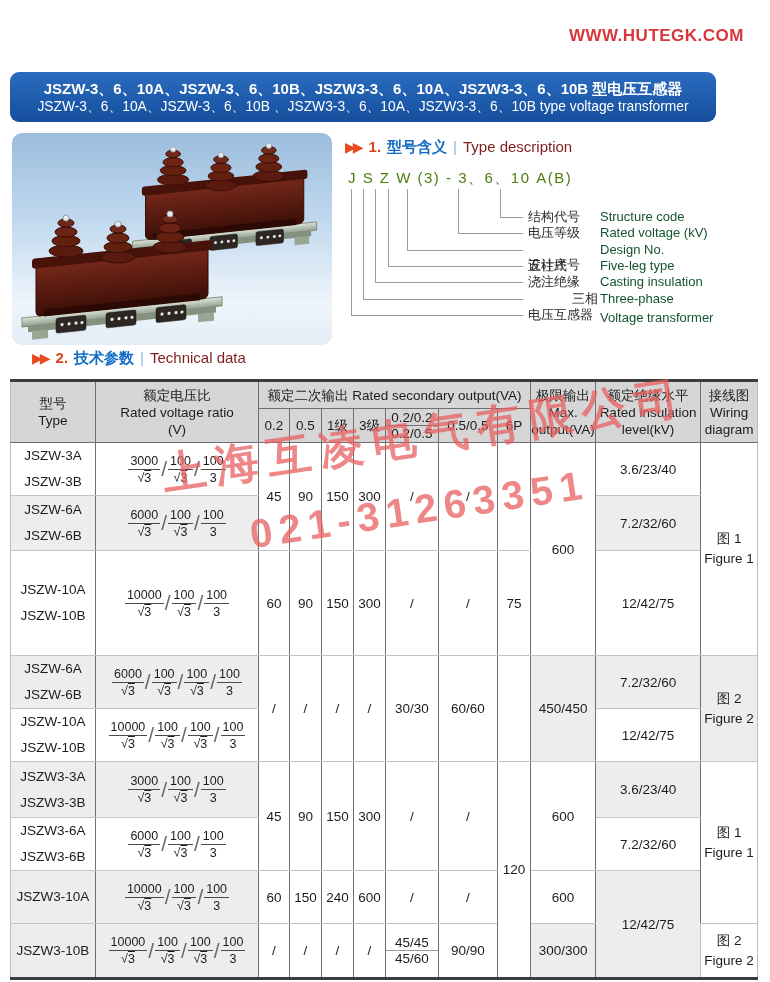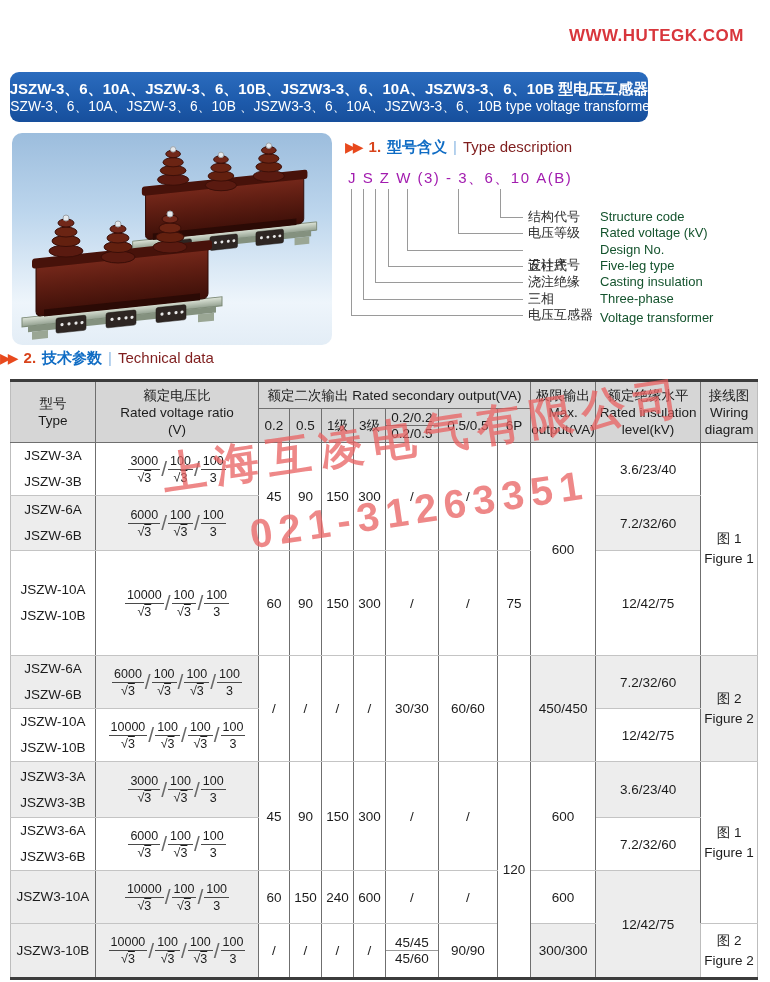--- a/index.html
+++ b/index.html
@@ -5,41 +5,41 @@
   html,body{margin:0;padding:0;background:#fff;}
   #page{position:relative;width:770px;height:982px;background:#fff;overflow:hidden;
         font-family:"Liberation Sans","DejaVu Sans",sans-serif;color:#222;}
 
   
   .logo{position:absolute;top:8px;right:26px;text-align:right;}
   .logo-zh{font-size:30px;font-weight:bold;color:#d8363c;letter-spacing:1px;line-height:34px;}
   .logo-url{font-size:17px;font-weight:bold;color:#d8363c;letter-spacing:.5px;line-height:20px;margin-top:18px;}
 
   
-  .banner{position:absolute;left:10px;top:72px;width:638px;height:50px;border-radius:9px;
+  .banner{position:absolute;left:10px;top:72px;width:706px;height:50px;border-radius:9px;
           background:linear-gradient(180deg,#2b6cbe 0%,#1d5aab 60%,#174f9c 100%);
           display:flex;flex-direction:column;justify-content:center;align-items:center;}
   .banner .l1{color:#fff;font-weight:bold;font-size:15px;line-height:19px;white-space:nowrap;}
   .banner .l2{color:#fff;font-size:13.8px;line-height:18px;white-space:nowrap;}
 
   
   .photo{position:absolute;left:12px;top:133px;width:320px;height:212px;border-radius:10px;overflow:hidden;
          background:linear-gradient(180deg,#9cbddd 0%,#bdd6ed 38%,#eef5fb 80%,#e3edf6 100%);}
   .photo svg{display:block;}
 
   
   .sechead{position:absolute;font-size:15px;white-space:nowrap;}
   .sechead .arr{color:#e8491d;font-size:14px;letter-spacing:-3px;margin-right:8px;}
   .sechead .num{color:#d8441c;font-weight:bold;margin-right:6px;}
   .sechead .zh{color:#0f6cc4;font-weight:bold;}
   .sechead .bar{color:#8db9e4;margin:0 6px;font-weight:normal;}
   .sechead .en{color:#7f1d1d;}
 
   
-  .code{position:absolute;left:348px;top:169px;font-size:15px;color:#a21caf;letter-spacing:1.5px;white-space:nowrap;}
+  .code{position:absolute;left:348px;top:169px;font-size:15px;color:#4d7c0f;letter-spacing:1.5px;white-space:nowrap;}
   .conn{position:absolute;border-left:1px solid #9a9a9a;border-bottom:1px solid #9a9a9a;}
   .legend-zh{position:absolute;left:528px;font-size:13px;color:#2b2b2b;line-height:16px;white-space:nowrap;}
   .legend-en{position:absolute;left:600px;font-size:13px;color:#14532d;line-height:16px;white-space:nowrap;}
 
   
   .wmark{position:absolute;left:158px;top:446px;transform:rotate(-8.5deg);transform-origin:left top;
          color:rgba(232,96,96,.75);font-weight:bold;pointer-events:none;z-index:5;}
   .wmark .w1{font-size:44px;letter-spacing:9px;white-space:nowrap;}
   .wmark .w2{font-size:40px;letter-spacing:7px;margin:20px 0 0 78px;white-space:nowrap;}
 
@@ -174,28 +174,28 @@
       <div class="conn" style="left: 407px; top: 189px; width: 115px; height: 60.6px;"></div>
       <div class="legend-zh" style="top: 257px;">设计序号</div>
       <div class="legend-en" style="top: 241.6px;">Design No.</div>
       <div class="conn" style="left: 388px; top: 189px; width: 134px; height: 76.9px;"></div>
       <div class="legend-zh" style="top: 257.9px;">五柱式</div>
       <div class="legend-en" style="top: 257.9px; text-align: center;">Five-leg type</div>
       <div class="conn" style="left: 375px; top: 189px; width: 147px; height: 93.2px;"></div>
       <div class="legend-zh" style="top: 274.2px;">浇注绝缘</div>
       <div class="legend-en" style="top: 274.2px;">Casting insulation</div>
       <div class="conn" style="left: 363px; top: 189px; width: 159px; height: 109.5px;"></div>
-      <div class="legend-zh" style="top: 290.5px;">三相</div>
+      <div class="legend-zh" style="top: 290.5px; margin-left: 44px;">三相</div>
       <div class="legend-en" style="top: 290.5px;">Three-phase</div>
       <div class="conn" style="left: 351px; top: 189px; width: 171px; height: 125.8px;"></div>
       <div class="legend-zh" style="top: 306.8px;">电压互感器</div>
       <div class="legend-en" style="top: 310px;">Voltage transformer</div>
     </div>
 
-  <div class="sechead" style="left:0;top:349px;">
+  <div class="sechead" style="left:32px;top:349px;">
     <span class="arr">▶▶</span><span class="num">2.</span><span class="zh">技术参数</span><span class="bar">|</span><span class="en">Technical data</span>
   </div>
 
   <div class="tblwrap">
     <table class="tbl">
       <colgroup>
         <col style="width:85px">
           <col style="width:163px">
           <col style="width:31px">
           <col style="width:32px">

